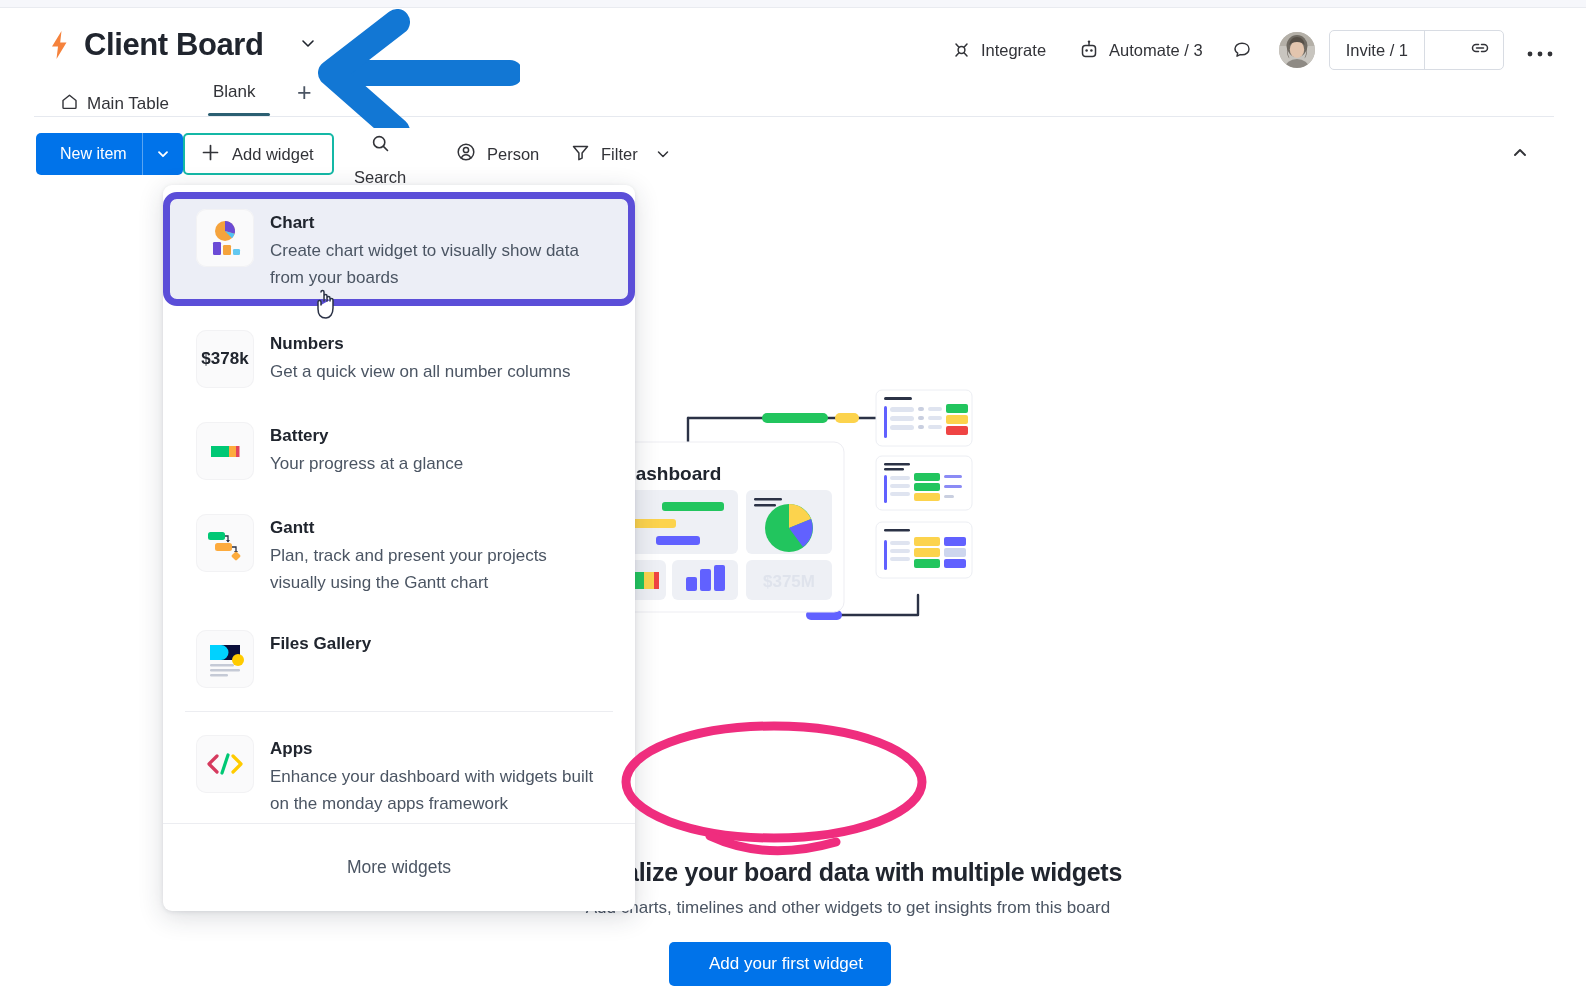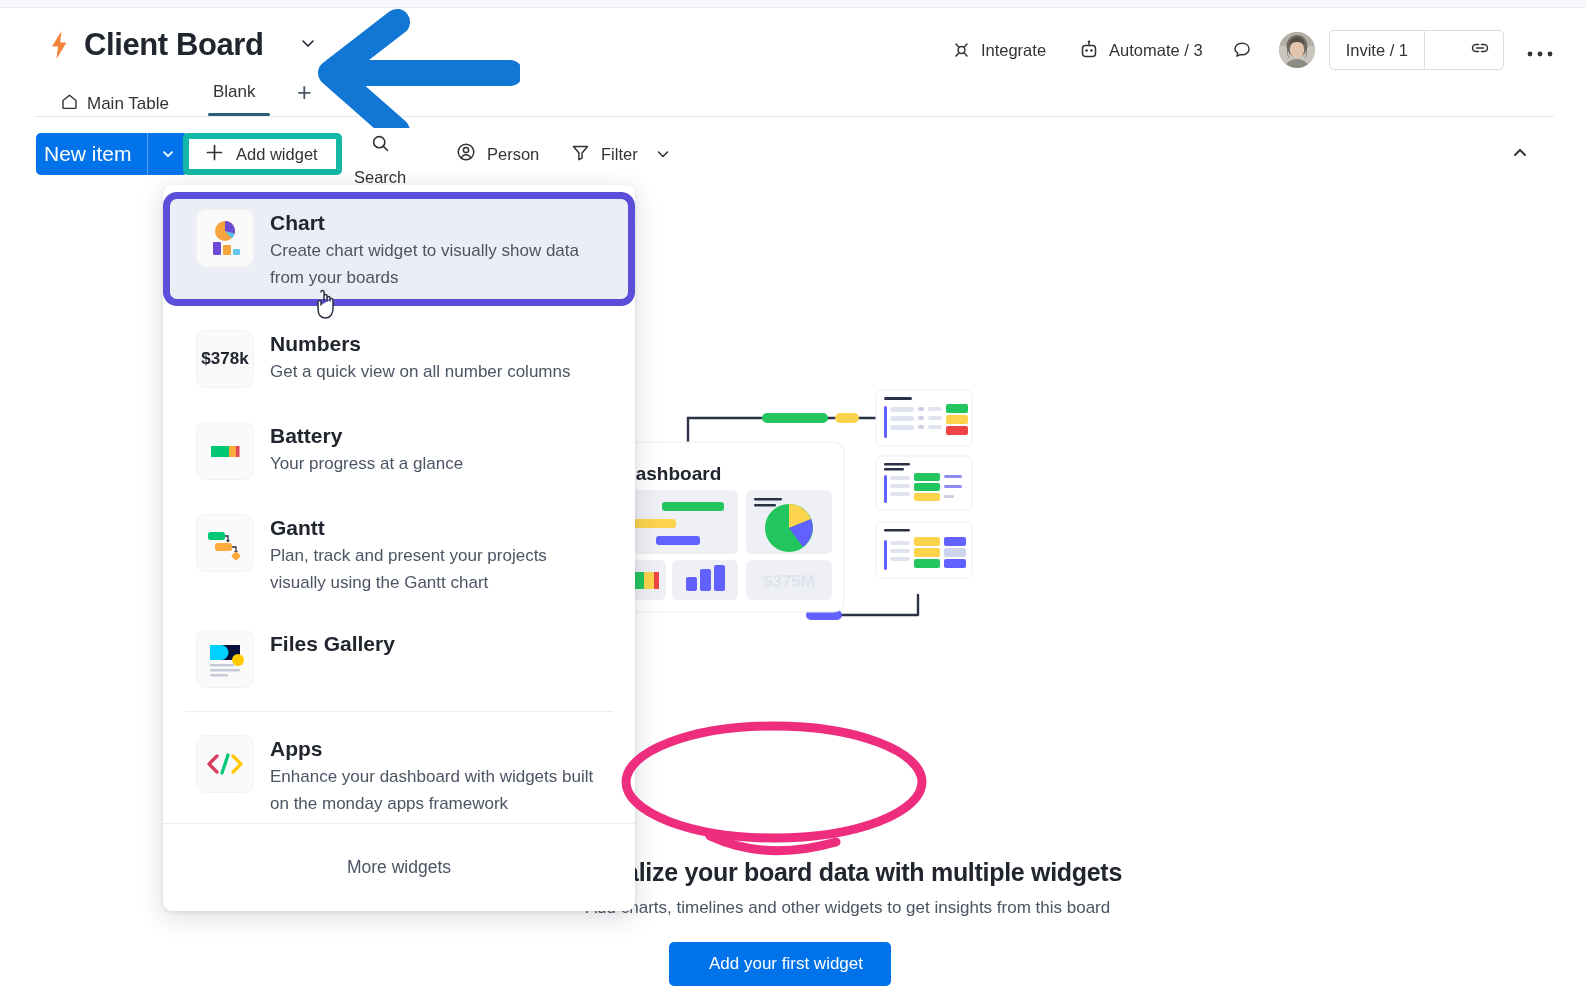--- a/index.html
+++ b/index.html
@@ -61,27 +61,27 @@
   .tab-plus { position:absolute; left:297px; top:0px; font-size:25px; color:#4b5563; height:40px;
               display:flex; align-items:center; cursor:pointer; font-weight:300; }
   .tabs-rule { position:absolute; left:34px; top:116px; width:1520px; height:1px; background:#e6e9ef; }
 
   
   .toolbar { position:absolute; left:0; top:130px; width:1586px; height:52px; }
   .new-item-btn {
     position:absolute; left:36px; top:3px; height:42px; display:flex; align-items:center;
     background:#0073ea; border-radius:5px; color:#fff; cursor:pointer; overflow:hidden;
   }
-  .new-item-label { padding:0 15px 0 8px; font-size:21px; }
+  .new-item-label { padding:0 15px 0 24px; font-size:16px; }
   .new-item-div { width:1px; height:42px; background:rgba(255,255,255,.35); }
   .new-item-caret { padding:0 12px; display:flex; align-items:center; }
 
   .add-widget-btn {
     position:absolute; left:183px; top:3px; height:42px; display:flex; align-items:center; gap:11px;
-    padding:0 18px 0 15px; border:6px solid #14b8a6; border-radius:5px; background:#fff;
+    padding:0 18px 0 15px; border:2px solid #14b8a6; border-radius:5px; background:#fff;
     font-size:16.5px; color:#323338; cursor:pointer;
   }
   .tb-item {
     position:absolute; top:3px; height:42px; display:flex; align-items:center; gap:10px;
     font-size:16.5px; color:#323338; cursor:pointer;
   }
   .tb-search { left:354px;flex-direction:column; }
   .tb-person { left:455px; }
   .tb-filter { left:570px; }
   .tb-filter-caret { margin-left:6px; display:flex; align-items:center; }
@@ -117,21 +117,21 @@
     display:flex; align-items:flex-start; gap:16px;
     padding:17px 24px 17px 33px; cursor:pointer;
   }
   .dd-item.first { padding-top:24px; padding-bottom:22px; }
   .dd-icon {
     width:58px; height:58px; border-radius:10px; background:#fafafb;
     display:flex; align-items:center; justify-content:center; flex:none;
     box-shadow:0 0 0 1px #f2f2f4 inset;
   }
   .dd-text { padding-top:2px; }
-  .dd-title { font-size:21px; font-weight:700; color:#20252e; line-height:24px; }
+  .dd-title { font-size:17px; font-weight:700; color:#20252e; line-height:24px; }
   .dd-desc { font-size:17px; color:#4b5563; line-height:27px; max-width:325px; margin-top:2px; }
   .dd-sep { height:1px; background:#ecedf1; margin:6px 22px 6px 22px; }
   .dd-footer {
     position:absolute; left:0; bottom:0; width:472px; height:88px;
     border-top:1px solid #ecedf1; display:flex; align-items:center; justify-content:center;
     font-size:17.5px; color:#4b5563; cursor:pointer;
   }
   .num-icon-text { font-size:17px; font-weight:700; color:#20252e; }
 
   

